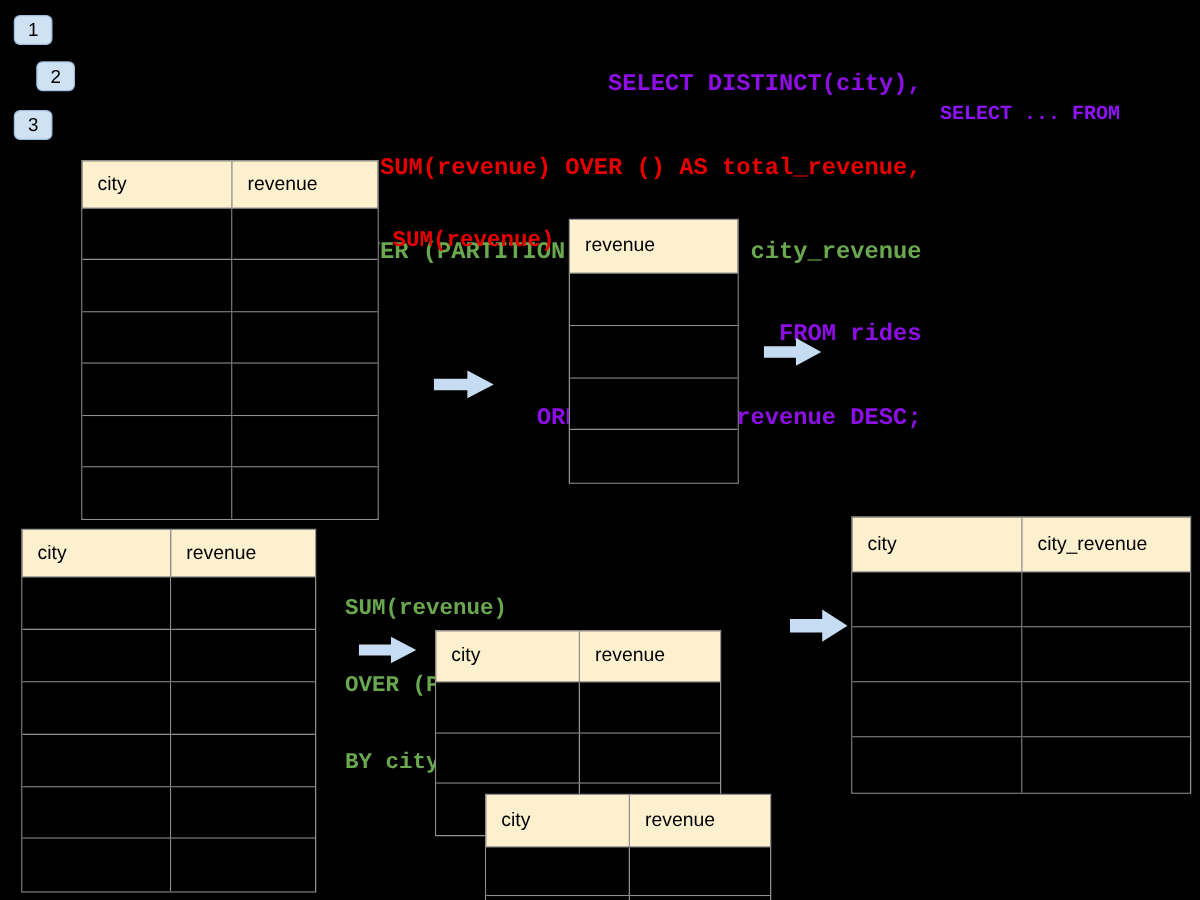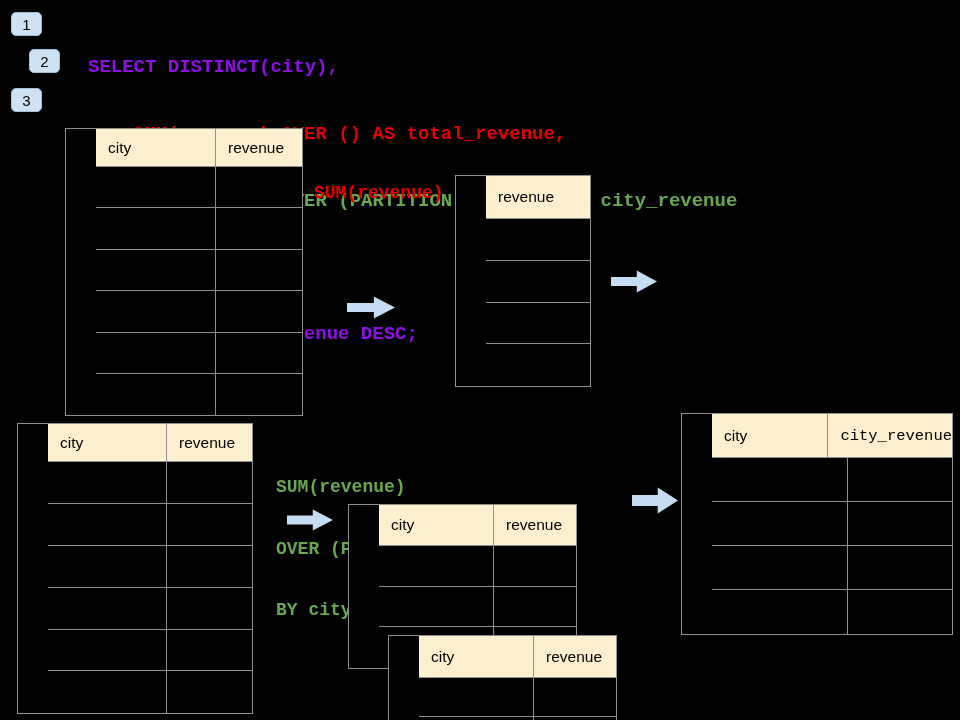--- a/index.html
+++ b/index.html
@@ -10,36 +10,36 @@
   .badge{position:absolute;width:31px;height:24px;box-sizing:border-box;
          background:var(--badge-fill);border:1px solid var(--badge-border);border-radius:5px;
          display:flex;align-items:center;justify-content:center;
          font:15px "Liberation Sans",sans-serif;color:#000;}
   #badge-1{left:11px;top:12px;}
   #badge-2{left:29px;top:49px;}
   #badge-3{left:11px;top:88px;}
 
   
   .code{position:absolute;left:88px;top:12px;font:bold 19px/22.2px "Liberation Mono",monospace;white-space:pre;}
-  .cl{height:22.2px;}
+  .cl{height:22.2px;text-align:right;}
   .ind1{margin-left:45px;}
   .ind2{margin-left:22px;}
   .purple{color:var(--code-purple);}
   .red{color:var(--code-red);}
   .green{color:var(--code-green);}
 
   #snippet{position:absolute;left:752px;top:36px;color:var(--snippet-purple);
            font:bold 16px/22px "Liberation Mono",monospace;white-space:pre;}
 
   .annot{position:absolute;font:bold 18px/21.8px "Liberation Mono",monospace;white-space:pre;}
   #annot-total{left:314px;top:139px;color:var(--code-red);}
   #annot-partition{left:276px;top:436px;color:var(--code-green);line-height:20.5px;}
 
   
-  .tbl{position:absolute;background:#000;border:1px solid var(--table-border);box-sizing:border-box;padding-left:30px;}
+  .tbl{position:absolute;background:#000;border:1px solid var(--table-border);box-sizing:border-box;}
   .tr{display:flex;}
   .th,.td{box-sizing:border-box;border-right:1px solid var(--table-border);border-bottom:1px solid var(--table-border);}
   .tr > :last-child{border-right:none;}
   .tbl .tr:last-child > *{border-bottom:none;}
   .th{background:var(--table-header-fill);color:#000;font-size:15.5px;
       display:flex;align-items:center;padding-left:12px;}
   .td{background:#000;}
 
   #t-source{left:65px;top:128px;width:238px;}
   #t-source .c0{width:120px;} #t-source .c1{flex:1;}
@@ -55,21 +55,21 @@
 
   #t-mid{left:348px;top:504px;width:229px;}
   #t-mid .c0{width:115px;} #t-mid .c1{flex:1;}
   #t-mid .thead{height:41px;} #t-mid .tr:not(.thead){height:40.6px;}
 
   #t-overlap{left:388px;top:635px;width:229px;}
   #t-overlap .c0{width:115px;} #t-overlap .c1{flex:1;}
   #t-overlap .thead{height:42px;} #t-overlap .tr:not(.thead){height:38.5px;}
 
   #t-cityrev{left:681px;top:413px;width:272px;}
-  #t-cityrev .c0{width:136px;} #t-cityrev .c1{flex:1;font-family:Liberation Mono, monospace;}
+  #t-cityrev .c0{width:136px;} #t-cityrev .c1{flex:1;}
   #t-cityrev .thead{height:44px;} #t-cityrev .tr:not(.thead){height:44px;}
 
   
   .arrow{position:absolute;}
   #arrow-1{left:347px;top:296px;width:48px;height:23px;}
   #arrow-2{left:611px;top:270px;width:46px;height:23px;}
   #arrow-3{left:287px;top:509px;width:46px;height:22px;}
   #arrow-4{left:632px;top:487px;width:46px;height:27px;}
   .arrow svg{display:block;width:100%;height:100%;}
 </style>
@@ -84,20 +84,21 @@
 
   <div class="code">
     <div class="cl purple">SELECT DISTINCT(city),</div>
     <div class="cl ind1 red">SUM(revenue) OVER () AS total_revenue,</div>
     <div class="cl ind1 green">SUM(revenue) OVER (PARTITION BY city) as city_revenue</div>
     <div class="cl ind2 purple">FROM rides</div>
     <div class="cl ind2 purple">ORDER by city_revenue DESC;</div>
   </div>
 
   <div id="snippet">
+    <div>SELECT ... FROM</div>
   </div>
 
   <div class="annot" id="annot-total">
     <div>SUM(revenue)</div>
   </div>
 
   <div class="annot" id="annot-partition">
     <div>SUM(revenue)</div>
     <div>OVER (PARTITION</div>
     <div>BY city)</div>

